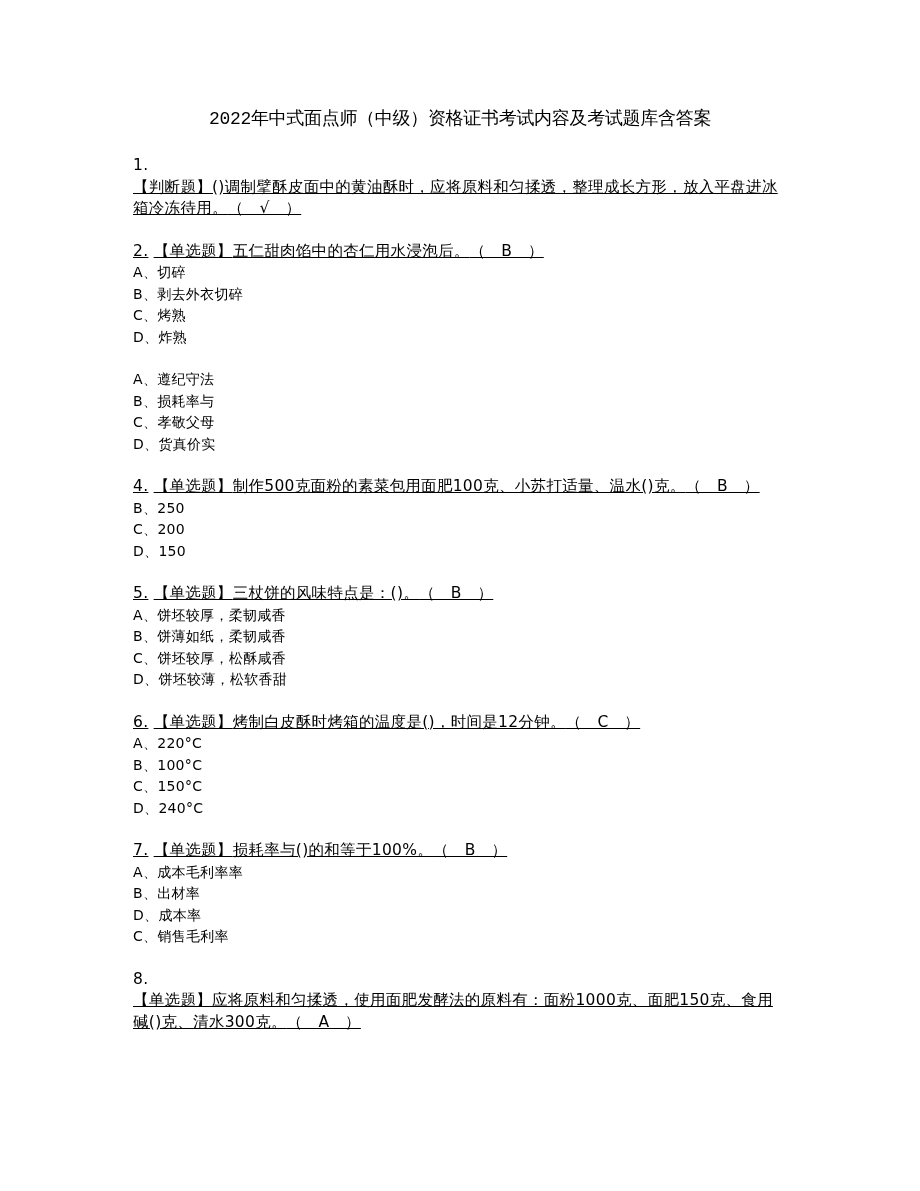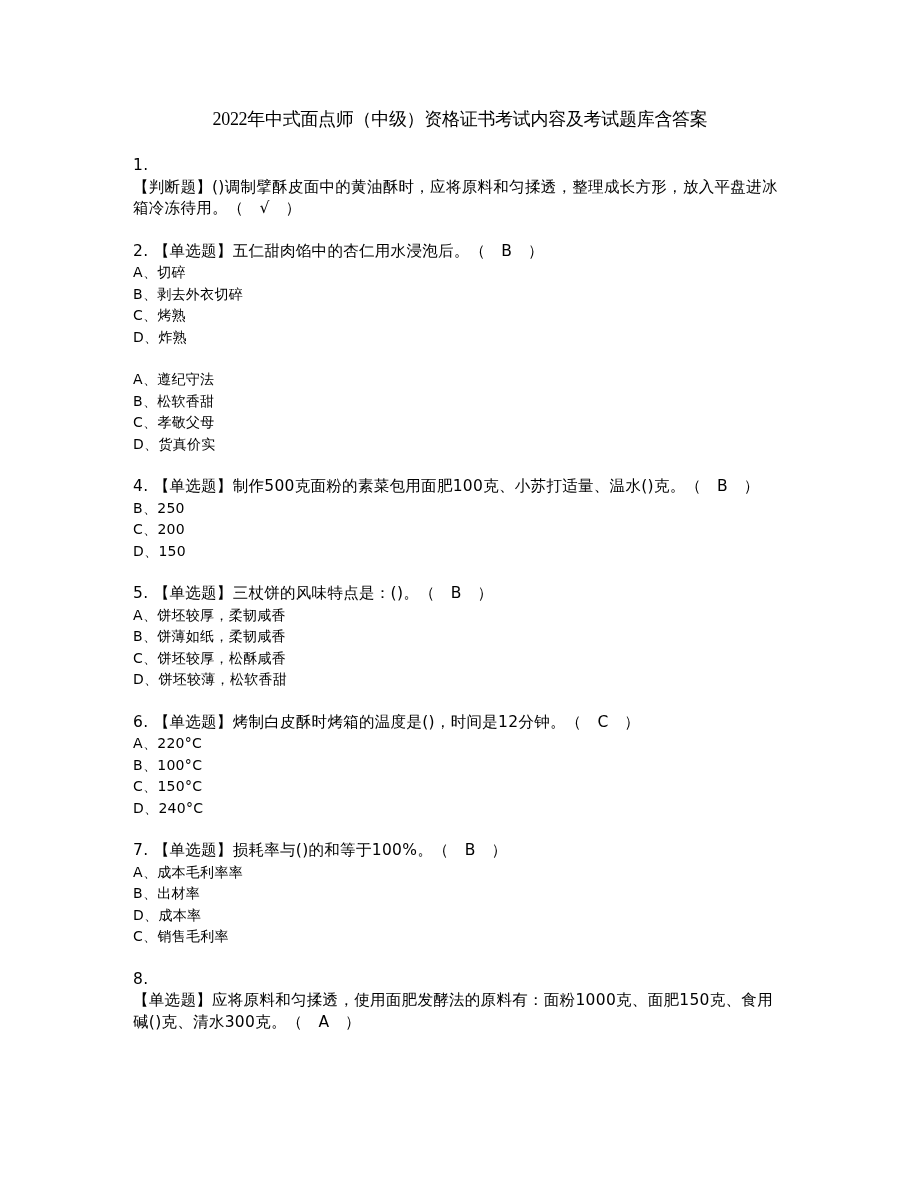--- a/index.html
+++ b/index.html
@@ -14,21 +14,21 @@
       overflow: hidden;
       color: #000000;
       font-family: "DejaVu Sans", "Liberation Sans", sans-serif;
     }
     .title {
       position: absolute;
       top: 107px;
       left: 0;
       width: 920px;
       text-align: center;
-      font-family: Liberation Serif, serif;
+      font-family: Liberation Mono, monospace;
       font-size: 18px;
       line-height: 24px;
       letter-spacing: -0.3px;
     }
     .content {
       position: absolute;
       left: 133px;
       top: 155px;
       width: 650px;
     }
@@ -42,20 +42,21 @@
       letter-spacing: 0.3px;
     }
     .option {
       font-size: 14px;
       line-height: 21.5px;
       white-space: pre;
       letter-spacing: 0.3px;
     }
     .q-num, .q-type, .q-answer, .q-text {
       display: inline;
+      text-decoration: underline;
     }
   </style>
 </head>
 <body>
 
 <div class="title">2022年中式面点师（中级）资格证书考试内容及考试题库含答案</div>
 
 <div class="content">
 
   <div class="question">
@@ -66,21 +67,21 @@
   <div class="question">
     <div class="line"><span class="q-num">2.</span> <span class="q-type">【单选题】</span><span class="q-text">五仁甜肉馅中的杏仁用水浸泡后。</span><span class="q-answer">（　B　）</span></div>
     <div class="option">A、切碎</div>
     <div class="option">B、剥去外衣切碎</div>
     <div class="option">C、烤熟</div>
     <div class="option">D、炸熟</div>
   </div>
 
   <div class="question">
     <div class="option">A、遵纪守法</div>
-    <div class="option">B、松软香甜</div>
+    <div class="option">B、损耗率与</div>
     <div class="option">C、孝敬父母</div>
     <div class="option">D、货真价实</div>
   </div>
 
   <div class="question">
     <div class="line"><span class="q-num">4.</span> <span class="q-type">【单选题】</span><span class="q-text">制作500克面粉的素菜包用面肥100克、小苏打适量、温水()克。</span><span class="q-answer">（　B　）</span></div>
     <div class="option">B、250</div>
     <div class="option">C、200</div>
     <div class="option">D、150</div>
   </div>

